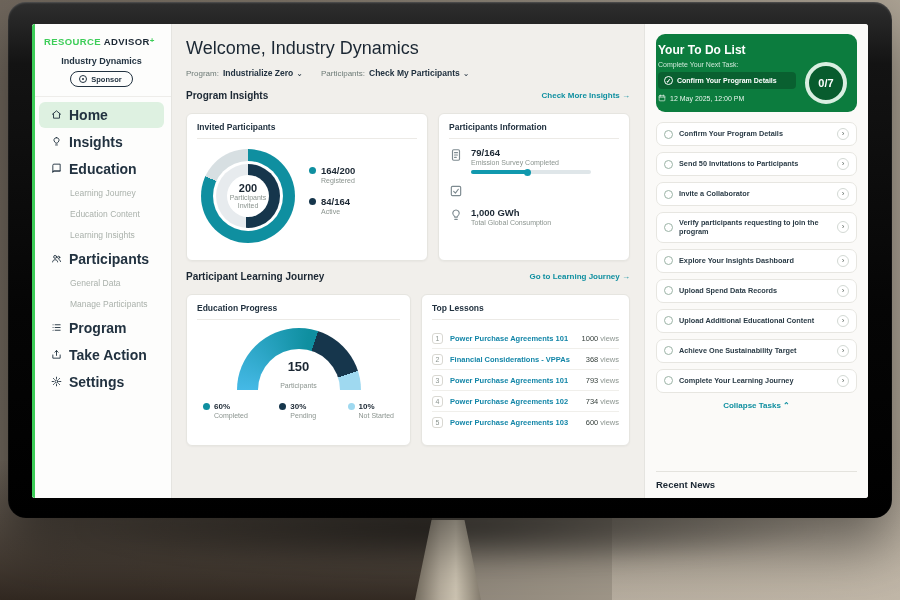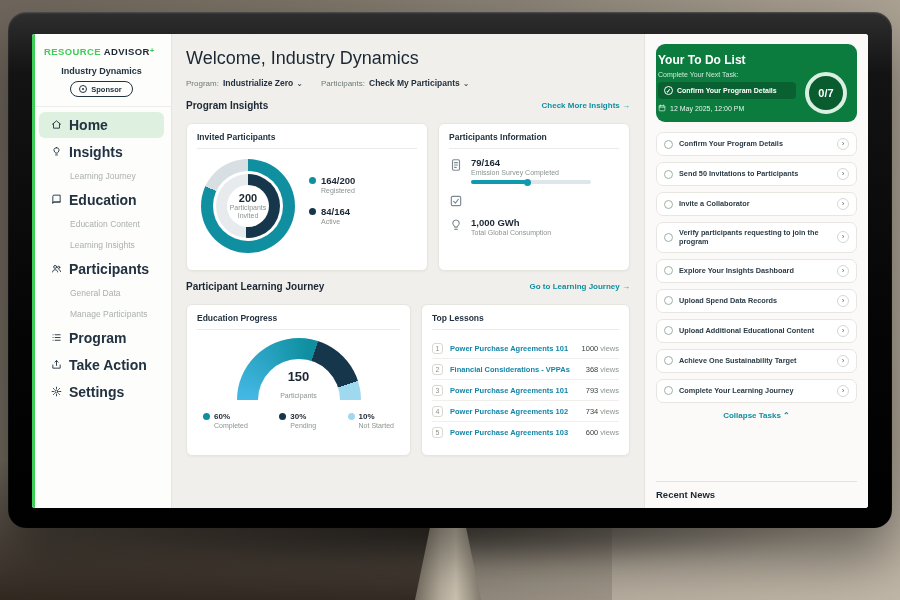--- a/index.html
+++ b/index.html
@@ -7,21 +7,21 @@
   body { font-family:"Liberation Sans", sans-serif; position:relative; }
 
   
   .photo-bg { position:absolute; inset:0; background:linear-gradient(102deg,#6f665c 0%,#7b7266 28%,#8b8377 52%,#a39a8c 76%,#b5ab9c 100%); }
   .bg-dark-left { position:absolute; left:0; bottom:0; width:48%; height:140px; background:linear-gradient(to top, rgba(42,33,26,0.9), rgba(42,33,26,0)); }
   .bg-light-right { position:absolute; right:0; bottom:0; width:32%; height:150px; background:linear-gradient(to top, rgba(203,193,178,0.55), rgba(203,193,178,0)); }
   .monitor-shadow { position:absolute; left:70px; right:70px; top:488px; height:80px; background:radial-gradient(ellipse at center, rgba(0,0,0,0.5), transparent 70%); filter:blur(8px); }
   .stand-neck { position:absolute; left:415px; top:520px; width:66px; height:80px; background:linear-gradient(to right,#756d60,#b6ad9d 38%,#cdc4b2 62%,#857d6f); clip-path:polygon(25% 0, 75% 0, 100% 100%, 0 100%); }
 
   
-  .monitor { position:absolute; left:8px; top:12px; width:884px; height:516px; border-radius:18px;
+  .monitor { position:absolute; left:8px; top:2px; width:884px; height:516px; border-radius:18px;
     background:linear-gradient(180deg,#2e2e2e 0%,#131313 12%,#050505 60%,#000 100%);
     box-shadow:0 28px 55px rgba(0,0,0,0.45), inset 0 1px 2px rgba(255,255,255,0.18); }
   .screen { position:absolute; left:24px; top:22px; width:836px; height:474px; background:#f1efeb; border-radius:3px; overflow:hidden; display:flex; }
 
   .cc { display:flex; align-items:center; justify-content:center; }
   .col { flex-direction:column; }
 
   
   .sidebar { width:140px; background:#fdfdfc; border-right:1px solid #e5e4e0; position:relative; padding-top:8px; flex:none; }
   .sidebar::before { content:""; position:absolute; left:0; top:0; bottom:0; width:3px; background:#3dcd58; }
@@ -152,29 +152,29 @@
               </svg></span>
         <span>Home</span>
       </div>
       <div class="nav-item">
         <span><svg viewBox="0 0 24 24" fill="none" stroke="currentColor" stroke-width="2" stroke-linecap="round" stroke-linejoin="round">
                 <path d="M12 3.5a5.5 5.5 0 0 1 3.2 10c-.7.5-1.2 1.3-1.2 2.1h-4c0-.8-.5-1.6-1.2-2.1A5.5 5.5 0 0 1 12 3.5z"></path>
                 <path d="M10 19.5h4"></path>
               </svg></span>
         <span>Insights</span>
       </div>
-      <div class="nav-item sub">
-        <span>Learning Journey</span>
-      </div>
       <div class="nav-item">
         <span><svg viewBox="0 0 24 24" fill="none" stroke="currentColor" stroke-width="2" stroke-linecap="round" stroke-linejoin="round">
                 <path d="M4 19.5V5a2.5 2.5 0 0 1 2.5-2.5H20v15H6.5A2.5 2.5 0 0 0 4 19.5z"></path>
                 <path d="M20 17.5H6.5A2.5 2.5 0 0 0 4 19.5"></path>
               </svg></span>
         <span>Education</span>
+      </div>
+      <div class="nav-item sub">
+        <span>Learning Journey</span>
       </div>
       <div class="nav-item sub">
         <span>Education Content</span>
       </div>
       <div class="nav-item sub">
         <span>Learning Insights</span>
       </div>
       <div class="nav-item">
         <span><svg viewBox="0 0 24 24" fill="none" stroke="currentColor" stroke-width="2" stroke-linecap="round" stroke-linejoin="round">
                 <circle cx="9" cy="8.5" r="3.2"></circle>

